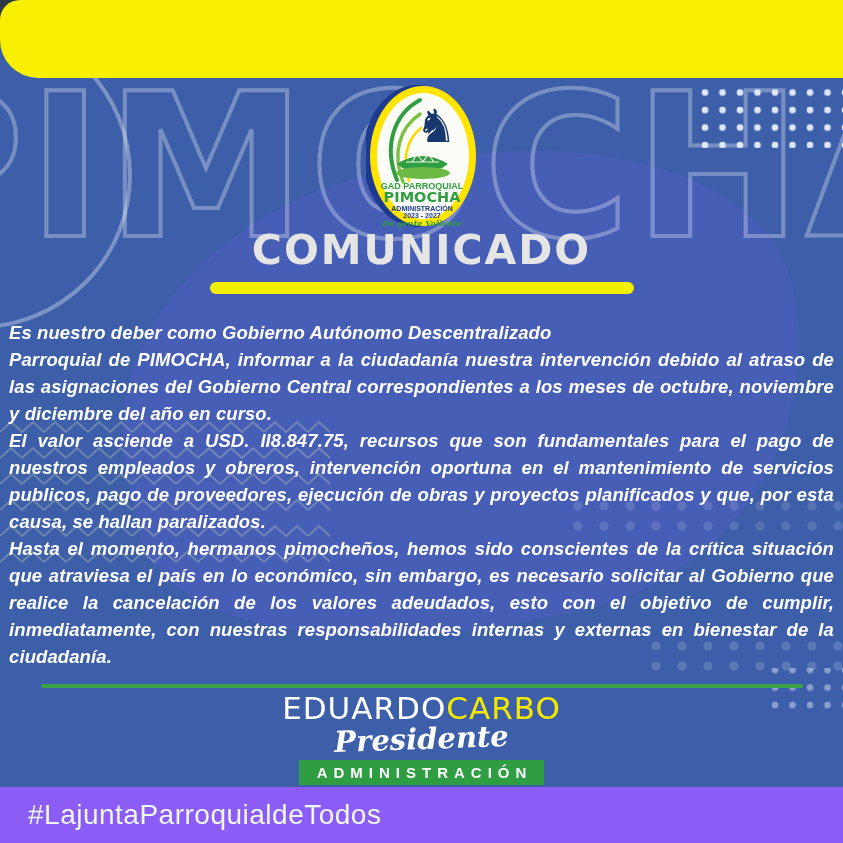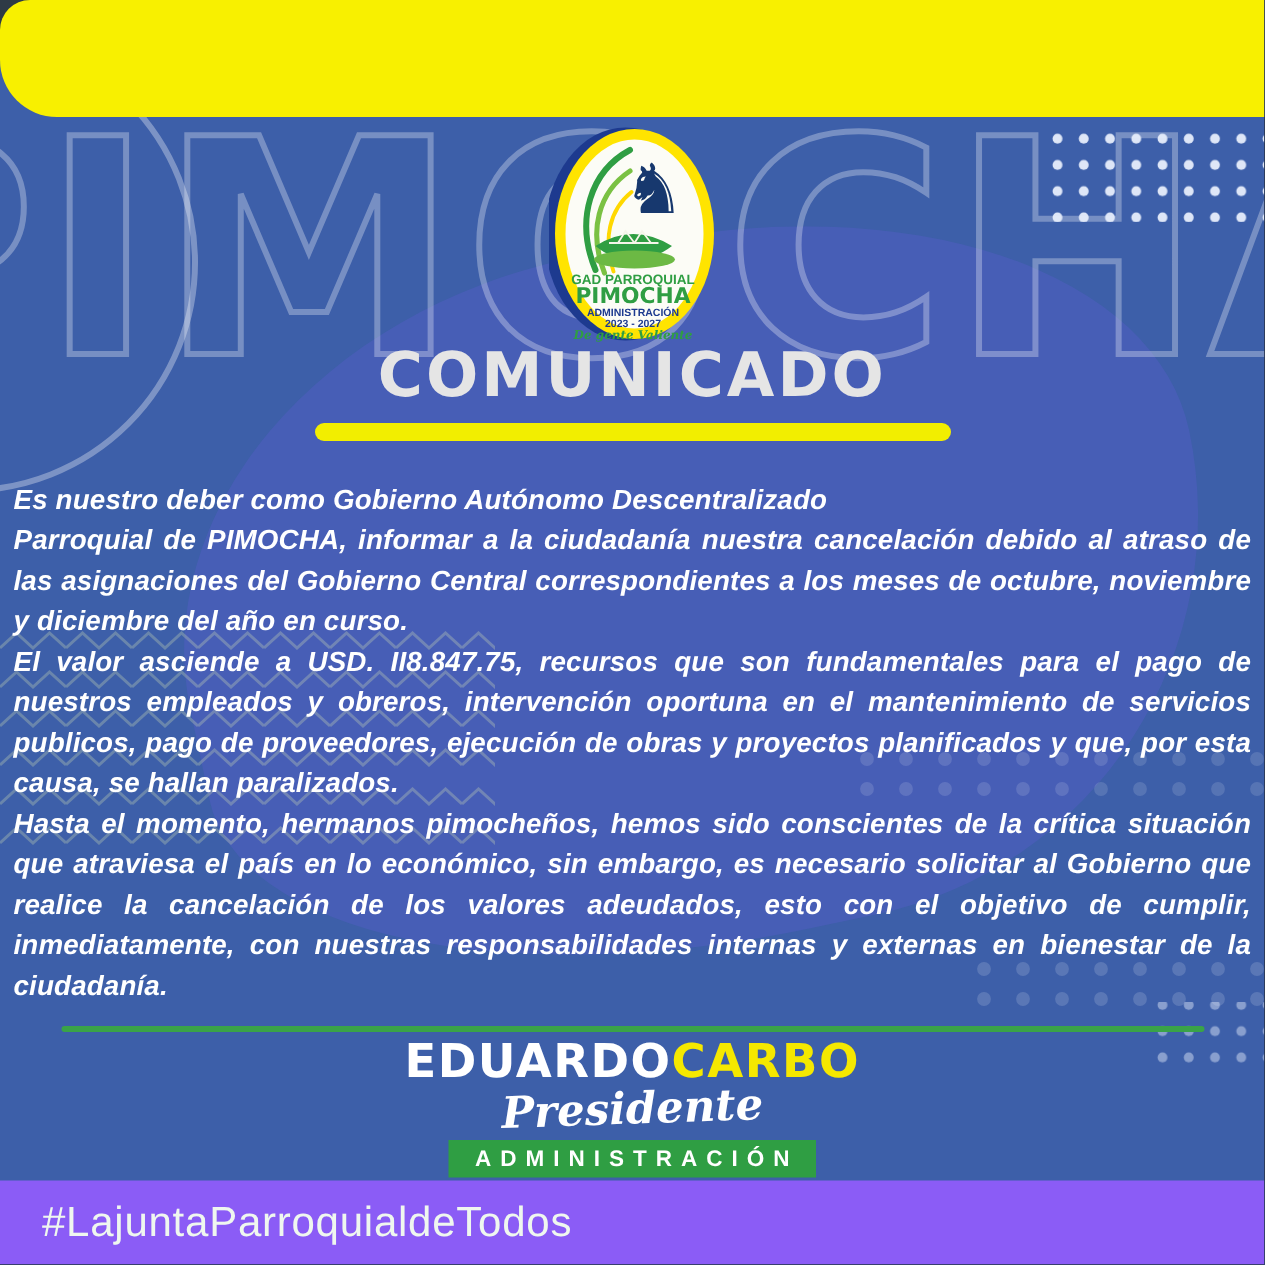--- a/index.html
+++ b/index.html
@@ -36,21 +36,21 @@
   
   .bodytext{position:absolute;top:319px;left:9px;width:825px;color:#ffffff;}
   .bodytext p{
     margin:0;font-size:18.5px;font-weight:bold;line-height:27px;
     text-align:justify;letter-spacing:0.1px;font-style:italic;
   }
   
   .sig{position:absolute;top:684px;left:0;width:843px;text-align:center;}
   .sig-line{width:762px;height:4px;background:#3aa348;margin:0 auto 5px auto;border-radius:2px;}
   .sig-name{
-    font-family:"DejaVu Sans",sans-serif;font-weight:bold;font-size:31px;
+    font-family:"DejaVu Sans",sans-serif;font-weight:normal;font-size:31px;
     letter-spacing:1px;color:#ffffff;line-height:1.0;
   }
   .sig-name .last{color:#f5e800;}
   .sig-role{
     font-family:"DejaVu Serif",serif;font-style:italic;font-weight:bold;
     color:#ffffff;font-size:29px;line-height:1.05;transform:rotate(-2deg);
   }
   .sig-badge{
     display:inline-block;background:#2f9e43;color:#ffffff;font-weight:bold;
     font-size:15px;letter-spacing:6px;padding:4px 12px 4px 18px;margin-top:6px;
@@ -123,21 +123,21 @@
     <text x="56" y="142" text-anchor="middle" font-family="DejaVu Serif, serif" font-style="italic" font-weight="bold" font-size="8" fill="#2f9e43">De gente Valiente</text>
   </svg>
 
   <div class="title-wrap">
     <h1 class="title">COMUNICADO</h1>
     <div class="underline"></div>
   </div>
 
   <div class="bodytext">
     <p>Es nuestro deber como Gobierno Autónomo Descentralizado</p>
-    <p>Parroquial de PIMOCHA, informar a la ciudadanía nuestra cancelación debido al atraso de las asignaciones del Gobierno Central correspondientes a los meses de octubre, noviembre y diciembre del año en curso.</p>
+    <p>Parroquial de PIMOCHA, informar a la ciudadanía nuestra intervención debido al atraso de las asignaciones del Gobierno Central correspondientes a los meses de octubre, noviembre y diciembre del año en curso.</p>
     <p>El valor asciende a USD. II8.847.75, recursos que son fundamentales para el pago de nuestros empleados y obreros, intervención oportuna en el mantenimiento de servicios publicos, pago de proveedores, ejecución de obras y proyectos planificados y que, por esta causa, se hallan paralizados.</p>
     <p>Hasta el momento, hermanos pimocheños, hemos sido conscientes de la crítica situación que atraviesa el país en lo económico, sin embargo, es necesario solicitar al Gobierno que realice la cancelación de los valores adeudados, esto con el objetivo de cumplir, inmediatamente, con nuestras responsabilidades internas y externas en bienestar de la ciudadanía.</p>
   </div>
 
   <div class="sig">
     <div class="sig-line"></div>
     <div class="sig-name">
       <span>EDUARDO</span><span class="last">CARBO</span>
     </div>
     <div class="sig-role">Presidente</div>

